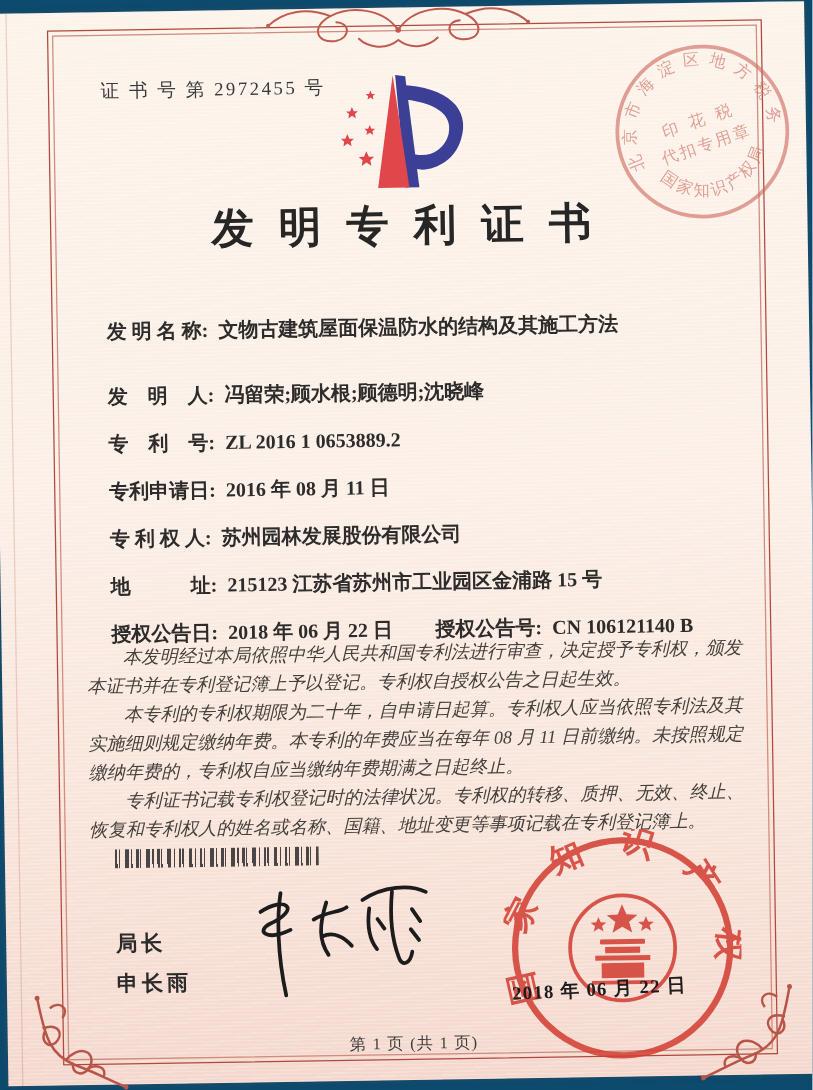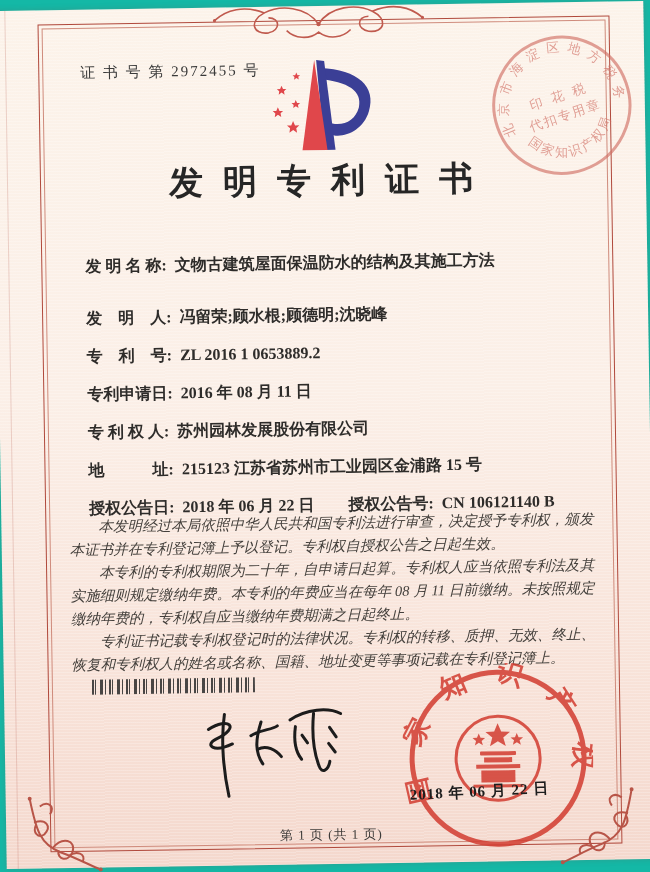--- a/index.html
+++ b/index.html
@@ -1,16 +1,16 @@
 <!DOCTYPE html>
 <html><head>
 <meta charset="utf-8">
 <style>
   html,body{margin:0;padding:0;background:#ffffff;}
-  .photo{position:relative;width:650px;height:872px;overflow:hidden;background:#14b8a6;
+  .photo{position:relative;width:650px;height:872px;overflow:hidden;background:#0c4a6e;
          font-family:"Liberation Serif","DejaVu Serif",serif;}
   .paper{position:absolute;inset:6px 0 8px 0;
          background:
            repeating-linear-gradient(0deg, rgba(255,255,255,.22) 0 1px, rgba(0,0,0,0) 1px 3px),
            linear-gradient(180deg,#fcf3ea 0%,#fbefe7 45%,#f8e2d8 80%,#f4d8cd 100%);
          transform:rotate(-0.9deg);transform-origin:50% 50%;
          box-shadow:0 0 6px rgba(120,80,70,.25);}
   .paper::after{content:"";position:absolute;left:11px;top:0;bottom:0;width:1px;
          background:rgba(190,110,100,.28);}
   
@@ -149,20 +149,24 @@
     </div>
 
     <div class="paras">
       <p>本发明经过本局依照中华人民共和国专利法进行审查，决定授予专利权，颁发本证书并在专利登记簿上予以登记。专利权自授权公告之日起生效。</p>
       <p>本专利的专利权期限为二十年，自申请日起算。专利权人应当依照专利法及其实施细则规定缴纳年费。本专利的年费应当在每年 08 月 11 日前缴纳。未按照规定缴纳年费的，专利权自应当缴纳年费期满之日起终止。</p>
       <p>专利证书记载专利权登记时的法律状况。专利权的转移、质押、无效、终止、恢复和专利权人的姓名或名称、国籍、地址变更等事项记载在专利登记簿上。</p>
     </div>
 
     <div class="barcode"></div>
 
+    <div class="director">
+      <div>局长</div>
+      <div>申长雨</div>
+    </div>
 
     <svg class="signature" width="165" height="110" viewBox="0 0 165 110">
       <g stroke="#1c1c1c" stroke-width="3" fill="none" stroke-linecap="round">
         <path d="M30,16 C26,34 24,64 29,98"></path>
         <path d="M13,30 C34,18 46,30 20,40 C8,45 16,54 36,46"></path>
         <path d="M66,26 C59,44 58,56 65,68"></path>
         <path d="M55,39 C66,33 76,35 82,31"></path>
         <path d="M61,53 C70,49 79,55 84,62"></path>
         <path d="M95,26 C112,16 134,16 146,23"></path>
         <path d="M119,21 C116,40 116,58 121,74 C123,82 130,79 132,70"></path>

